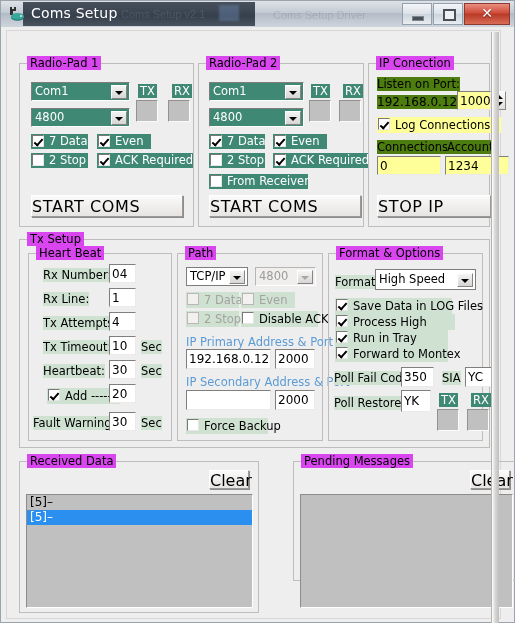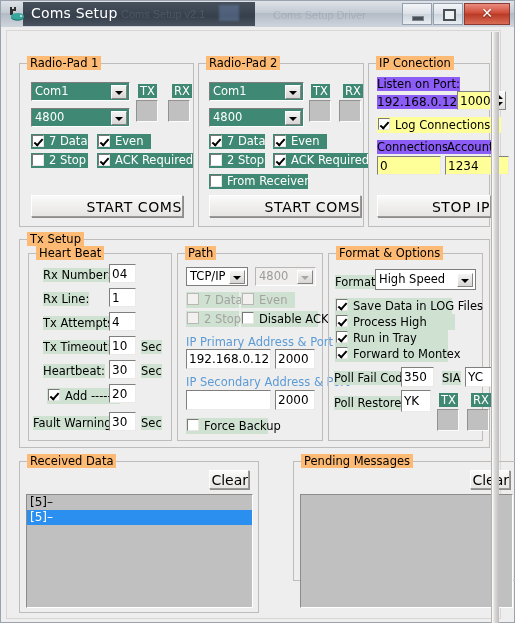--- a/index.html
+++ b/index.html
@@ -112,21 +112,21 @@
   }
 
   
   .group {
     position: absolute;
     border: 1px solid #bfbdbb;
     box-sizing: border-box;
   }
   .group > .glabel {
     position: absolute; top: -8px; left: 7px;
-    background: #fdba74;
+    background: #d946ef;
     padding: 0 3px;
     font-size: 11.5px; color: #000;
     white-space: nowrap;
     font-family: "DejaVu Sans", sans-serif;
   }
 
   
   .combo {
     position: absolute;
     background: #3f8873;
@@ -181,21 +181,21 @@
   .txt.yellow { background: #ffff99; }
 
   .lbl {
     position: absolute;
     font-size: 11.5px; color: #000;
     font-family: "DejaVu Sans", sans-serif;
     white-space: nowrap;
     line-height: 14px;
   }
   .lbl.green { background: #cfe2d2; }
-  .lbl.yellow { background: #8b5cf6; }
+  .lbl.yellow { background: #4d7c0f; }
   .lbl.teal { background: #3f8873; color: #fff; padding: 0 2px; }
   .lbl.link { color: #5b9bd5; }
 
   
   .cb {
     position: absolute;
     font-size: 11.5px; color: #000;
     font-family: "DejaVu Sans", sans-serif;
     line-height: 15px;
     white-space: nowrap;
@@ -224,23 +224,23 @@
   .cb.dis .box { background: #f2f1f0; border-color: #bab8b6; }
 
   
   .btn {
     position: absolute;
     background: linear-gradient(to bottom,#fafafa 0%,#f1f0ef 45%,#e7e5e3 100%);
     border: 1px solid #9c9a98;
     border-top-color: #ffffff; border-left-color: #ffffff;
     box-shadow: 1px 1px 0 #8e8c8a;
     box-sizing: border-box;
-    font-size: 14px; color: #000;
-    font-family: "DejaVu Sans", sans-serif;
-    text-align: right;
+    font-size: 16px; color: #000;
+    font-family: "DejaVu Sans", sans-serif;
+    text-align: left;
     white-space: nowrap;
     letter-spacing: .6px;
   }
   .btn.small { letter-spacing: 0; box-shadow: 1px 1px 0 #8e8c8a; }
 
   
   .lamp {
     position: absolute;
     background: #c0c0c0;
     border: 1px solid #949290;

